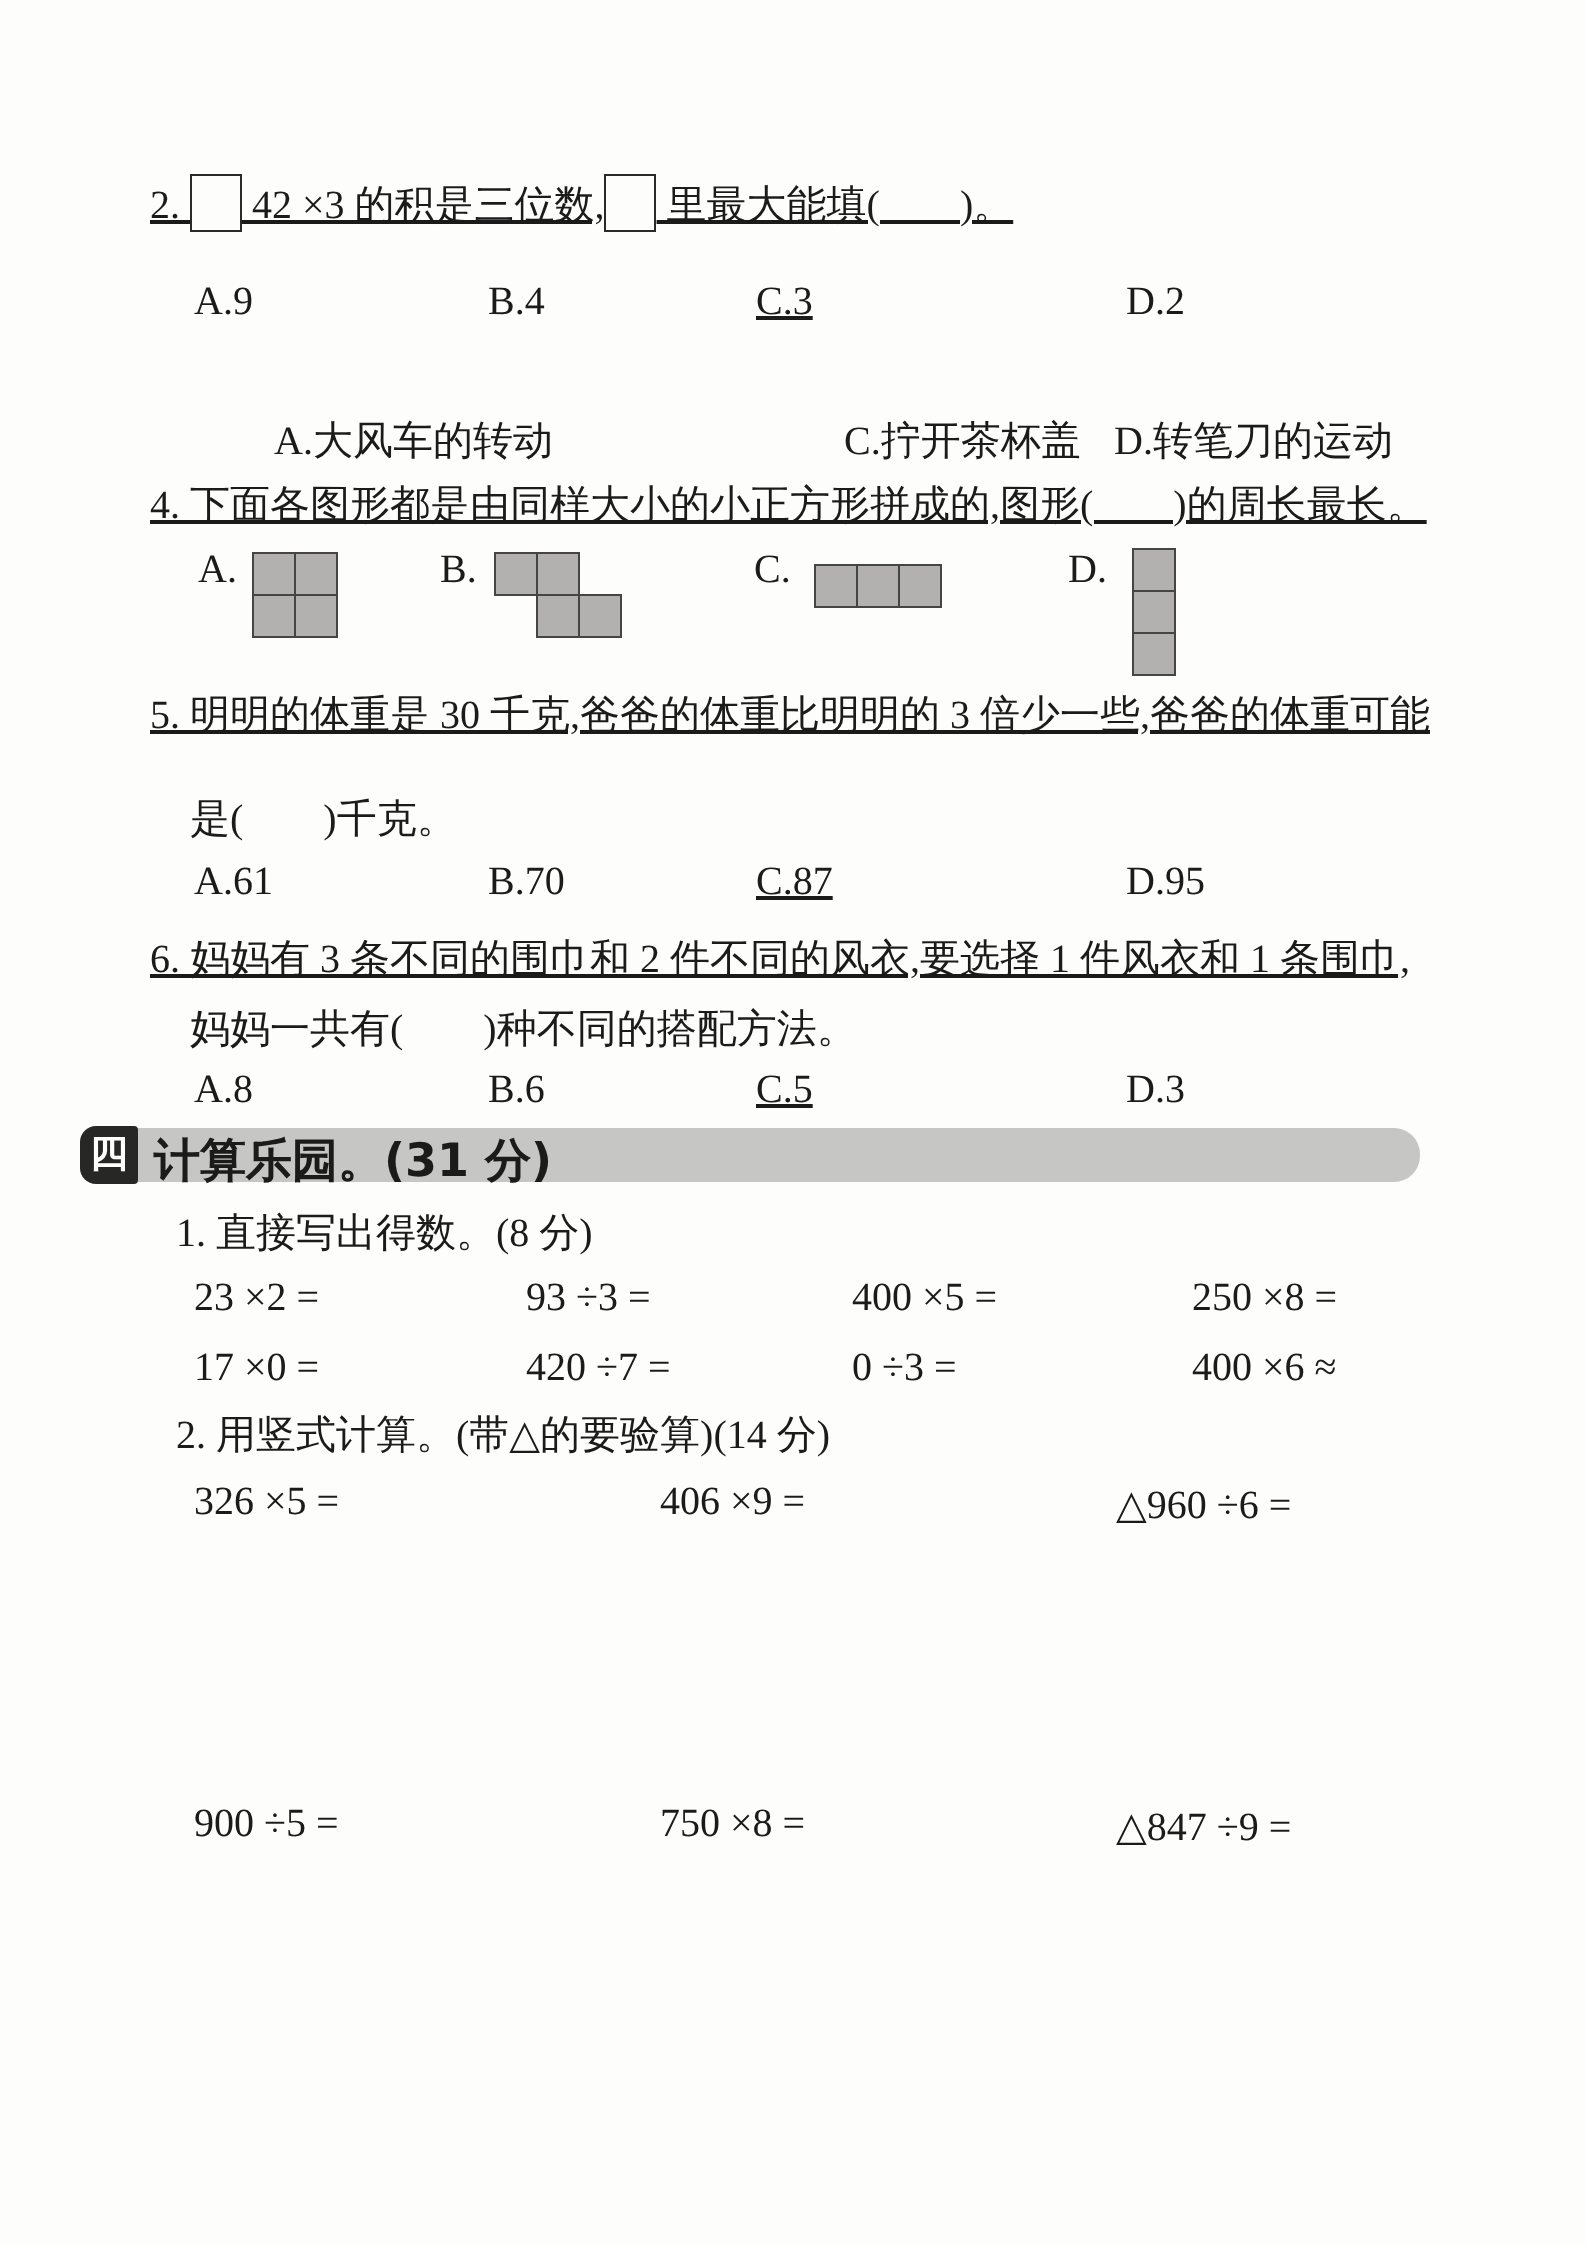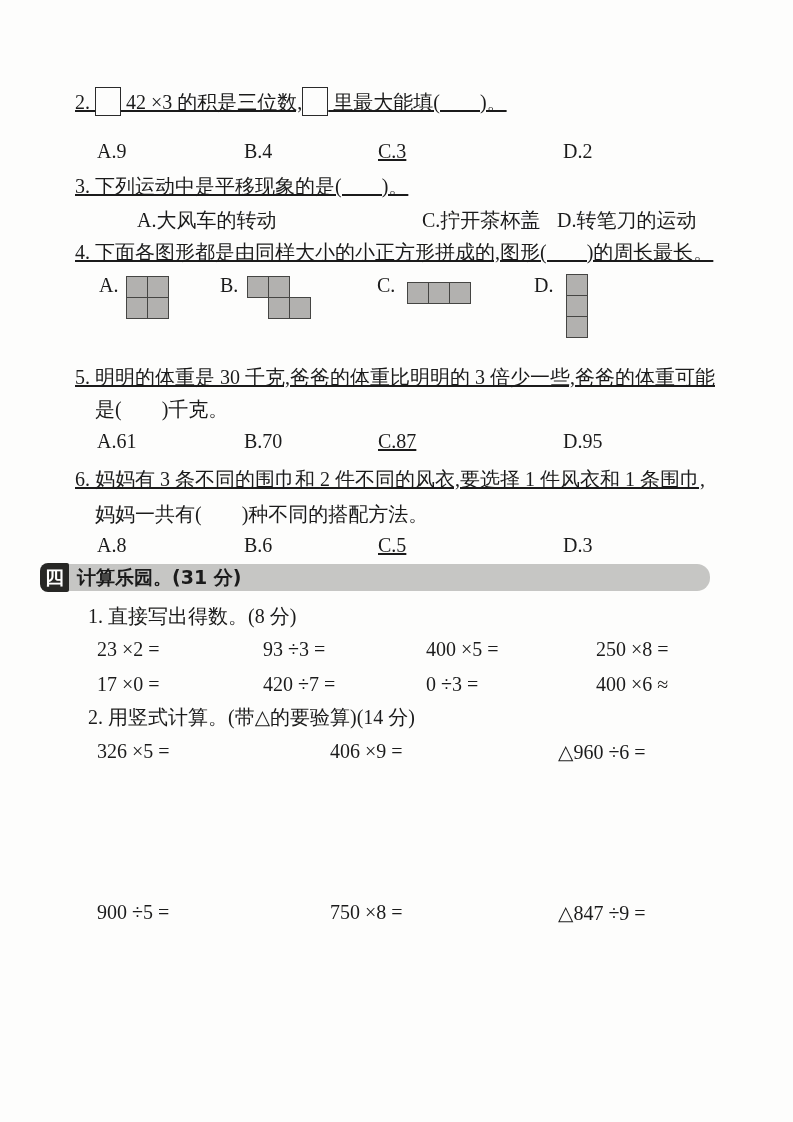--- a/index.html
+++ b/index.html
@@ -61,21 +61,21 @@
     font-weight: bold;
     font-size: 19px;
     text-align: center;
     line-height: 29px;
   }
   .sec-title {
     position: absolute;
     left: 77px; top: 565px;
     font-family: "DejaVu Sans", "Liberation Sans", sans-serif;
     font-weight: bold;
-    font-size: 19px;
+    font-size: 23px;
     white-space: pre;
   }
   
   .fig-label { position: absolute; font-size: 20px; }
   .fig-grid { position: absolute; }
   .cell {
     position: absolute;
     width: 22px; height: 22px;
     background: var(--square-fill);
     border: 1.5px solid var(--square-border);
@@ -87,21 +87,20 @@
 <div class="page">
 
   <div class="row qline" style="top:87px"><span>2. </span><span class="blank-box"></span><span> 42 ×3 的积是三位数,</span><span class="blank-box"></span><span> 里最大能填(        )。</span></div>
   <div class="row" style="top:140px">
     <span class="opt col-a">A.9</span>
     <span class="opt col-b">B.4</span>
     <span class="opt col-c">C.3</span>
     <span class="opt col-d">D.2</span>
   </div>
 
-  <div class="row qline" style="top:173px"><span>3. </span><span>下列运动中是平移现象的是(        )。</span></div>
   <div class="row" style="top:207px">
     <span class="opt t-a">A.大风车的转动</span>
     <span class="opt t-c">C.拧开茶杯盖</span>
     <span class="opt t-d">D.转笔刀的运动</span>
   </div>
 
   <div class="row qline" style="top:239px"><span>4. </span><span>下面各图形都是由同样大小的小正方形拼成的,图形(        )的周长最长。</span></div>
   <span class="fig-label" style="left:99px;top:274px">A.</span>
   <div class="fig-grid" style="left:126px;top:276px">
       <div class="cell" style="left: 0px; top: 0px;"></div>
@@ -122,21 +121,21 @@
       <div class="cell" style="left: 21px; top: 0px;"></div>
       <div class="cell" style="left: 42px; top: 0px;"></div>
     </div>
   <span class="fig-label" style="left:534px;top:274px">D.</span>
   <div class="fig-grid" style="left:566px;top:274px">
       <div class="cell" style="left: 0px; top: 0px;"></div>
       <div class="cell" style="left: 0px; top: 21px;"></div>
       <div class="cell" style="left: 0px; top: 42px;"></div>
     </div>
 
-  <div class="row qline" style="top:364px"><span>5. </span><span>明明的体重是 30 千克,爸爸的体重比明明的 3 倍少一些,爸爸的体重可能</span></div>
+  <div class="row qline" style="top:344px"><span>5. </span><span>明明的体重是 30 千克,爸爸的体重比明明的 3 倍少一些,爸爸的体重可能</span></div>
   <div class="row indent2" style="top:396px">是(        )千克。</div>
   <div class="row" style="top:430px">
     <span class="opt col-a">A.61</span>
     <span class="opt col-b">B.70</span>
     <span class="opt col-c">C.87</span>
     <span class="opt col-d">D.95</span>
   </div>
 
   <div class="row qline" style="top:466px"><span>6. </span><span>妈妈有 3 条不同的围巾和 2 件不同的风衣,要选择 1 件风衣和 1 条围巾,</span></div>
   <div class="row indent2" style="top:501px">妈妈一共有(        )种不同的搭配方法。</div>

